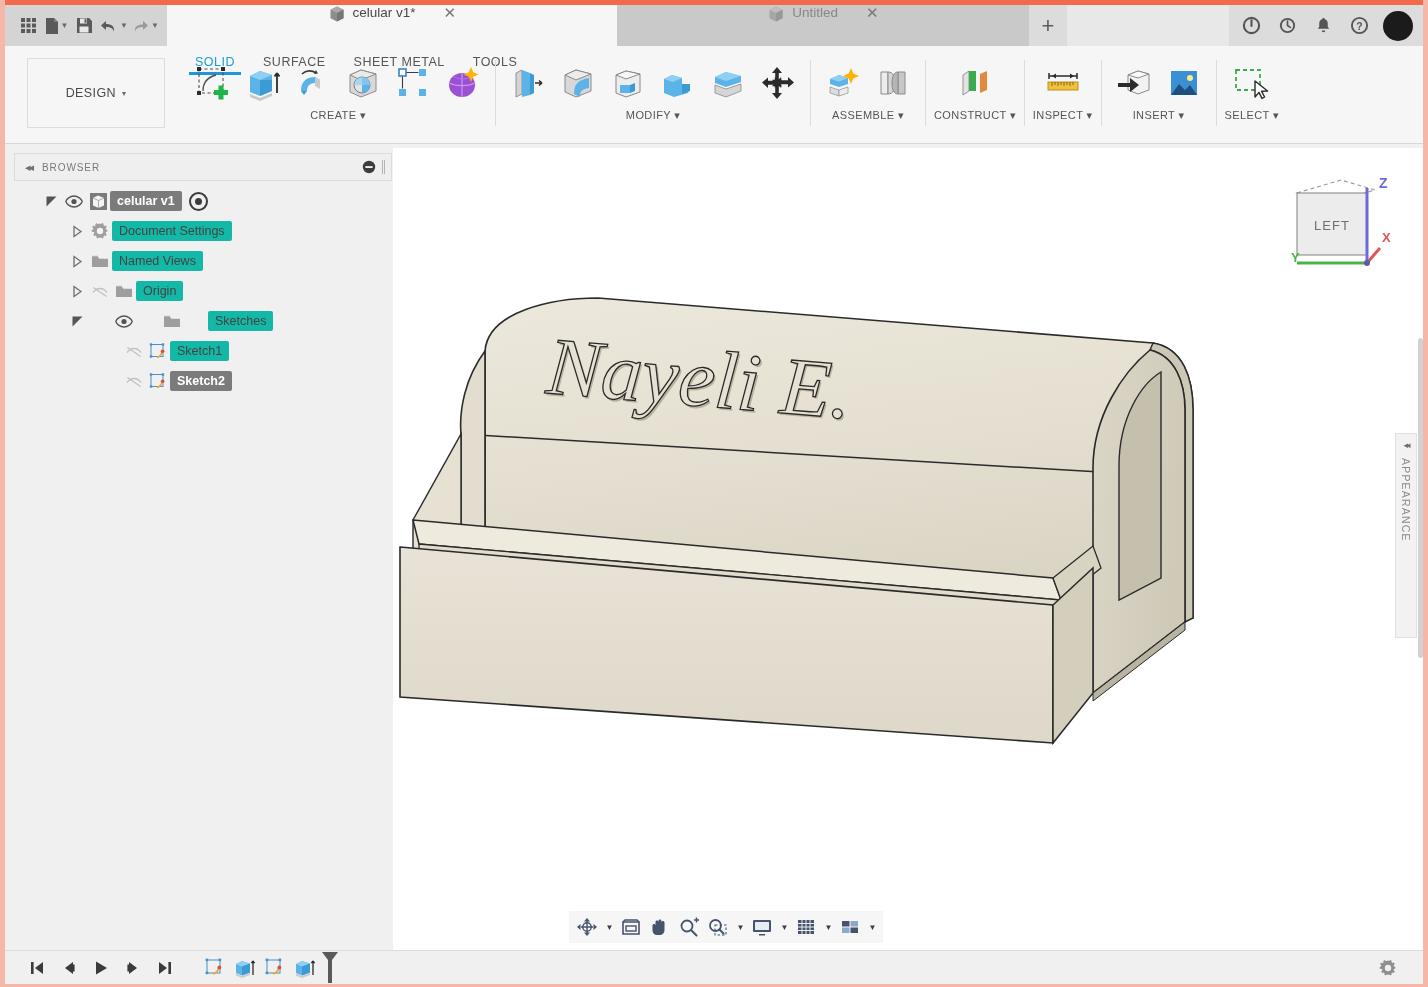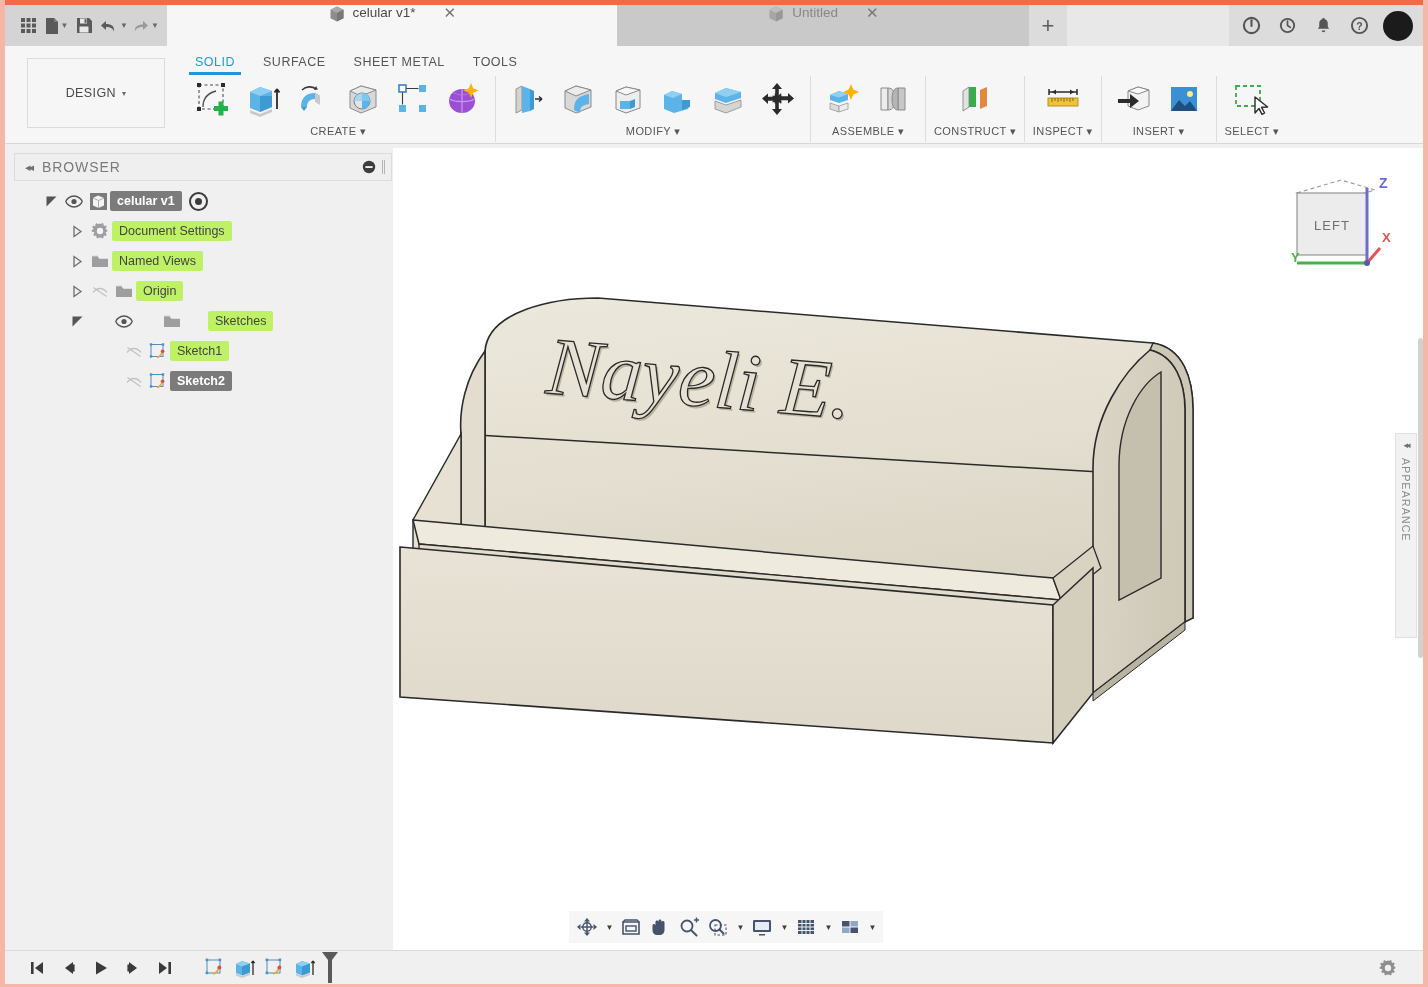--- a/index.html
+++ b/index.html
@@ -39,44 +39,44 @@
   
   .ribbon{position:absolute;left:5px;top:46px;width:1418px;height:98px;background:#f6f6f6;border-bottom:1px solid #d8d8d8;}
   .design-box{position:absolute;left:22px;top:12px;width:138px;height:70px;border:1px solid #dcdcdc;background:#f6f6f6;display:flex;align-items:center;justify-content:center;font-size:12.5px;letter-spacing:.4px;color:#4a4a4a;cursor:pointer;}
   .design-box .caret{font-size:8px;margin-left:6px;}
 
   .wstabs{position:absolute;left:176px;top:4px;display:flex;gap:0;}
   .wstab{position:relative;font-size:12.5px;letter-spacing:.5px;padding:5px 14px 8px 14px;cursor:pointer;color:#555;}
   .wstab.active{color:#1a9ed4;}
   .wstab.active::after{content:"";position:absolute;left:8px;right:8px;bottom:2px;height:3px;background:#2196d3;}
 
-  .panels{position:absolute;left:176px;top:30px;display:flex;align-items:flex-start;height:66px;}
+  .panels{position:absolute;left:176px;top:14px;display:flex;align-items:flex-start;height:66px;}
   .panel{display:flex;flex-direction:column;align-items:center;justify-content:flex-start;height:66px;padding:0 8px;position:relative;}
   .panel + .panel{border-left:1px solid #dcdcdc;}
   .panel-icons{display:flex;align-items:flex-start;gap:2px;height:48px;}
   .panel-label{font-size:11px;letter-spacing:.4px;color:#555;margin-top:1px;white-space:nowrap;cursor:pointer;}
   .tool{width:48px;height:46px;display:flex;align-items:center;justify-content:center;cursor:pointer;border-radius:2px;}
   .tool svg{display:block;}
 
   
   .browser{position:absolute;left:14px;top:153px;width:378px;height:28px;}
   .panel-head{display:flex;align-items:center;height:28px;background:#efefef;border:1px solid #dcdcdc;padding:0 6px 0 10px;}
   .panel-head .ph-collapse{font-size:11px;color:#6f6f6f;cursor:pointer;letter-spacing:-2px;}
-  .panel-head .ph-title{font-size:14px;letter-spacing:.9px;color:#7a7a7a;margin-left:10px;}
+  .panel-head .ph-title{font-size:10px;letter-spacing:.9px;color:#7a7a7a;margin-left:10px;}
   .panel-head .ph-actions{margin-left:auto;display:flex;align-items:center;gap:6px;}
   .ph-icon{width:14px;height:14px;cursor:pointer;color:#3d3d3d;display:flex;align-items:center;justify-content:center;}
   .ph-grip{width:3px;height:14px;border-left:1px solid #b4b4b4;border-right:1px solid #b4b4b4;cursor:col-resize;}
 
   .tree{position:absolute;left:14px;top:186px;width:378px;font-size:12.5px;}
   .tnode{display:flex;align-items:center;height:30px;user-select:none;}
   .tw{width:22px;display:flex;align-items:center;justify-content:center;cursor:pointer;}
   .tw svg{display:block;}
   .eye{width:24px;display:flex;align-items:center;justify-content:center;cursor:pointer;}
   .ticon{width:24px;display:flex;align-items:center;justify-content:center;}
-  .tlabel{padding:3px 7px;border-radius:2px;background:#bef264;color:#444;white-space:nowrap;cursor:pointer;}
+  .tlabel{padding:3px 7px;border-radius:2px;background:#14b8a6;color:#444;white-space:nowrap;cursor:pointer;}
   .tlabel.sel{background:#7b7b7b;color:#fff;font-weight:bold;}
   .radio{width:19px;height:19px;border-radius:50%;border:2px solid #3b3b3b;margin-left:7px;display:flex;align-items:center;justify-content:center;cursor:pointer;}
   .radio i{width:7px;height:7px;border-radius:50%;background:#3b3b3b;display:block;}
 
   
   .comments{position:absolute;left:14px;top:906px;width:378px;height:29px;}
 
   
   .canvas{position:absolute;left:393px;top:148px;right:5px;bottom:37px;background:#ffffff;overflow:hidden;}
   .vcube{position:absolute;right:20px;top:20px;width:120px;height:105px;}

